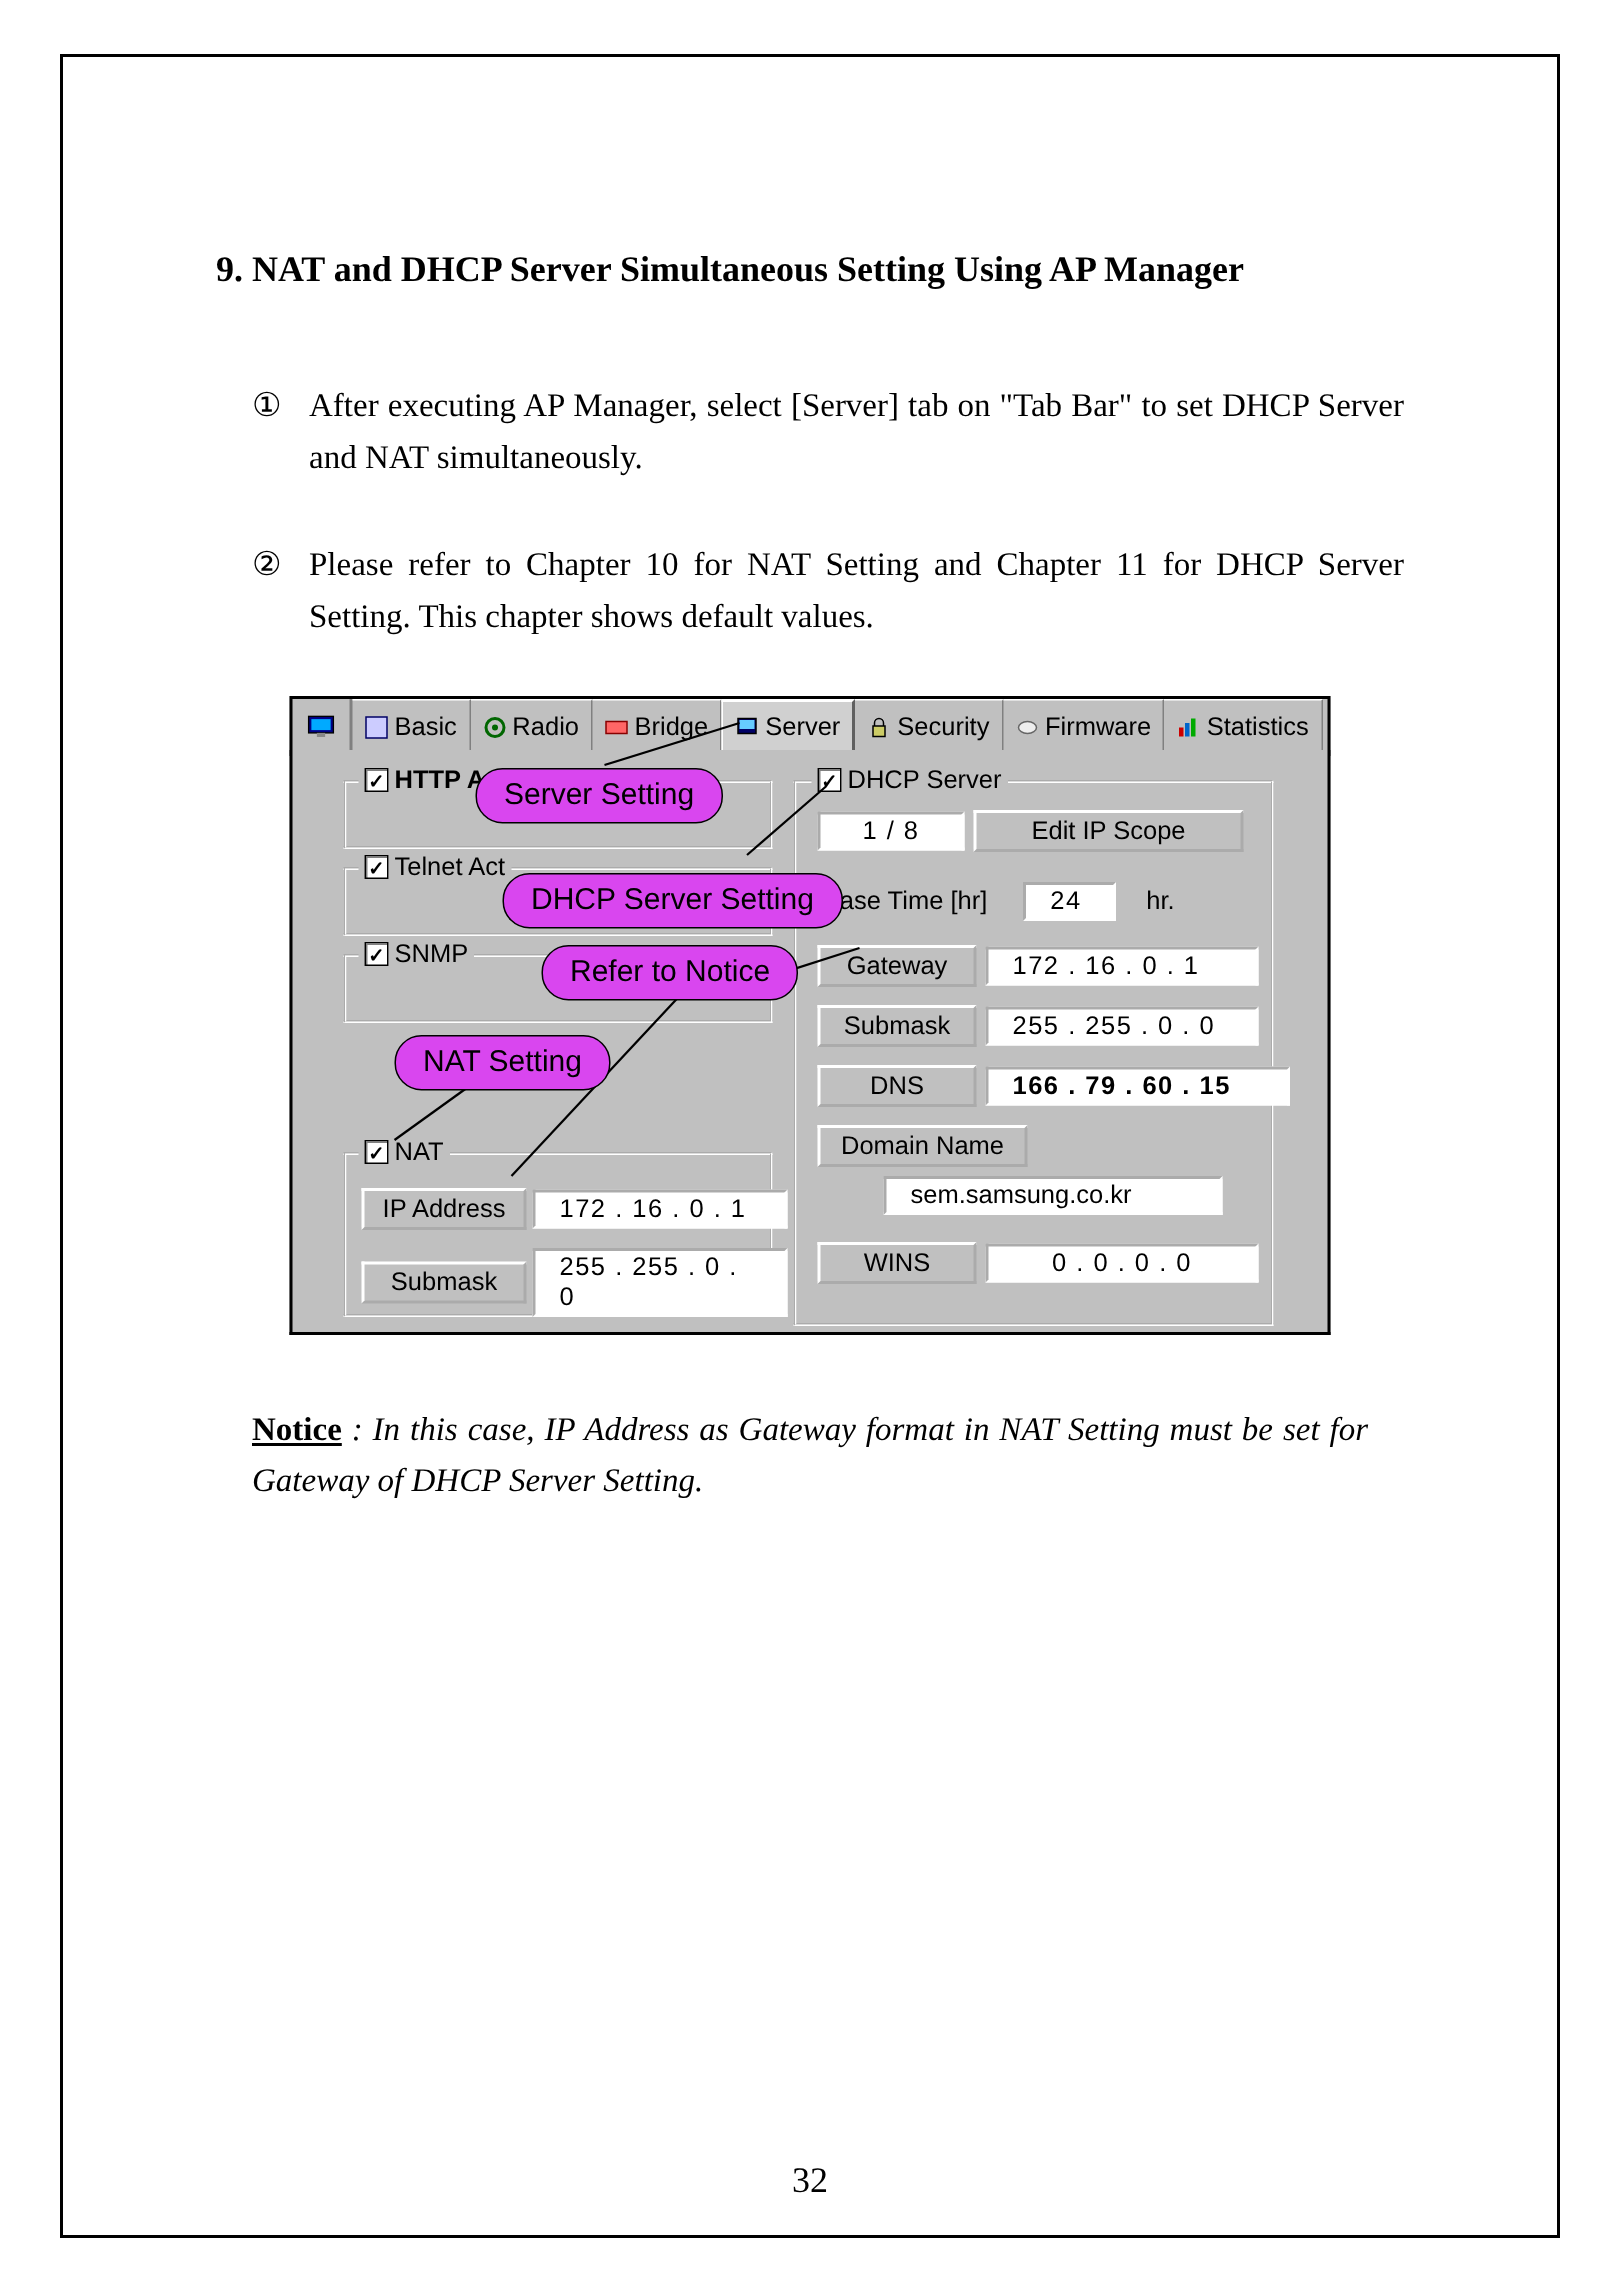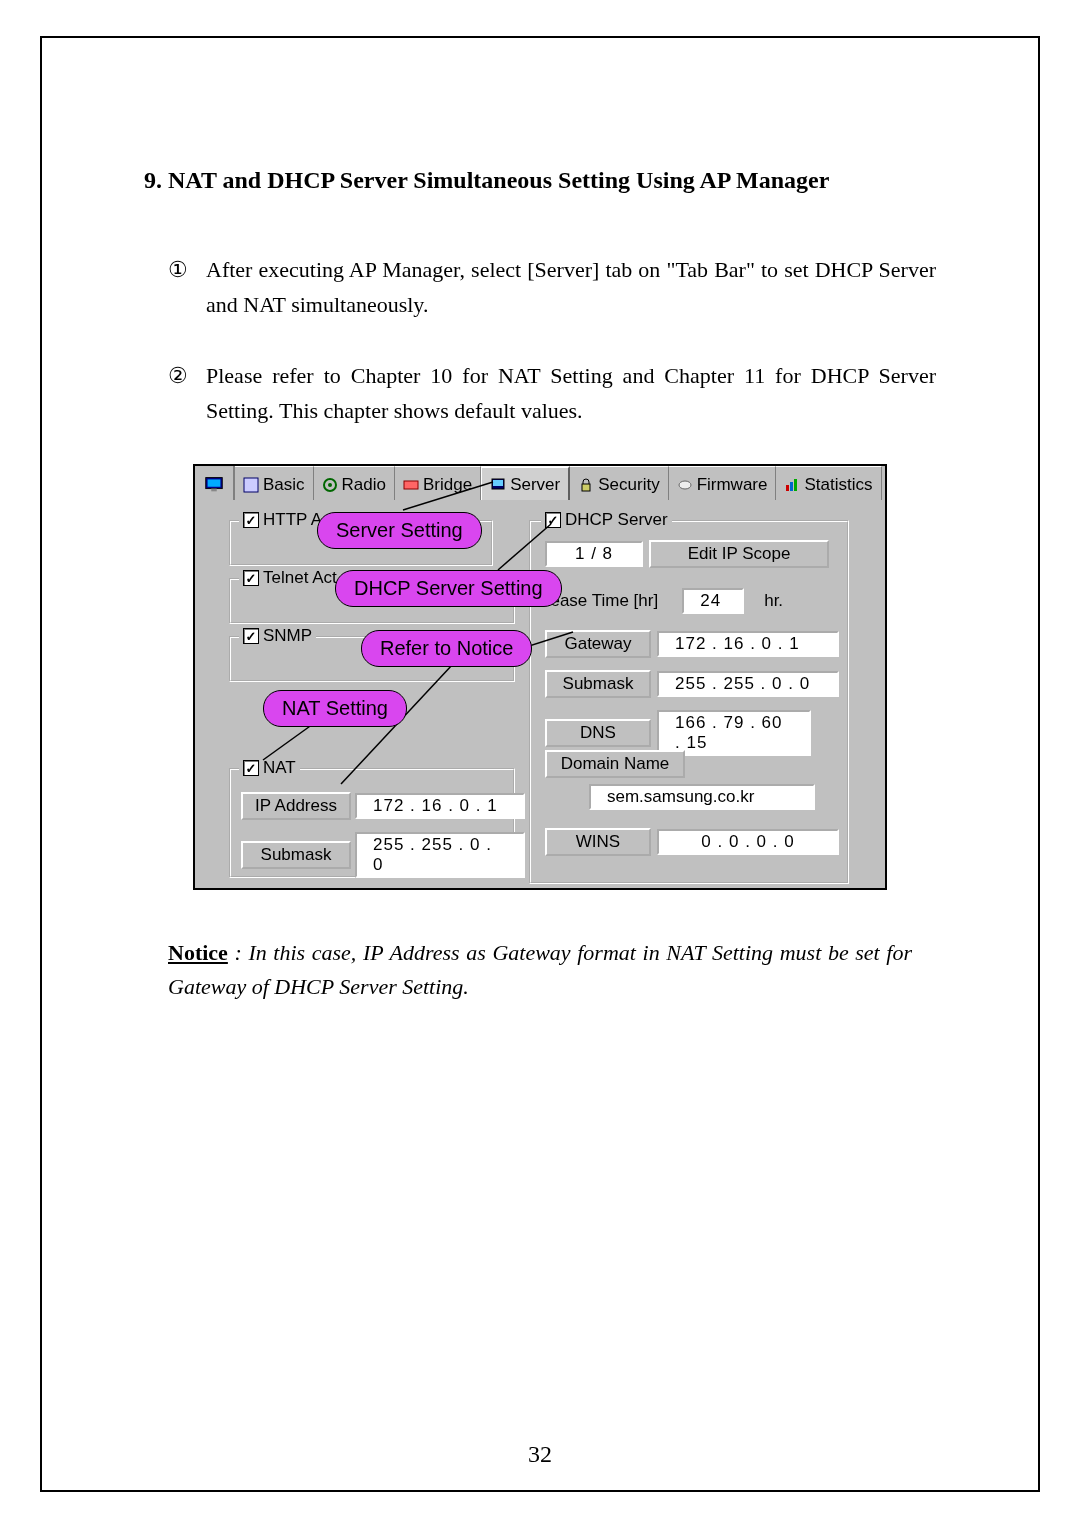--- a/index.html
+++ b/index.html
@@ -136,21 +136,21 @@
   }
   .textbox {
     background: #fff;
     border: 2px inset #fff;
     font-size: 17px;
     padding: 1px 16px;
     box-sizing: border-box;
   }
 
   
-  #g-http   { left: 34px; top:  20px; width: 264px; height: 46px; }
+  #g-http   { left: 34px; top:  20px; width: 286px; height: 46px; font-weight: bold; }
   #g-http .legend { left: 8px; }
   #g-telnet { left: 34px; top:  78px; width: 286px; height: 46px; }
   #g-telnet .legend { left: 8px; }
   #g-snmp   { left: 34px; top: 136px; width: 286px; height: 46px; }
   #g-snmp .legend { left: 8px; }
   #g-nat    { left: 34px; top: 268px; width: 286px; height: 110px; }
   #g-nat .legend { left: 8px; }
 
   
   #g-dhcp   { left: 334px; top: 20px; width: 320px; height: 364px; }
@@ -346,39 +346,39 @@
           <div class="dhcp-row" style="top:108px; left:14px;">
             <span class="label-btn" style="width:86px;">Gateway</span>
             <span class="textbox" style="width:182px;">172 . 16  .  0  .  1</span>
           </div>
           <div class="dhcp-row" style="top:148px; left:14px;">
             <span class="label-btn" style="width:86px;">Submask</span>
             <span class="textbox" style="width:182px;">255 . 255 .  0  .  0</span>
           </div>
           <div class="dhcp-row" style="top:188px; left:14px;">
             <span class="label-btn" style="width:86px;">DNS</span>
-            <span class="textbox" style="width:154px;">166 . 79  . 60  . 15</span>
+            <span class="textbox" style="width:203px;font-weight:bold;">166 . 79  . 60  . 15</span>
           </div>
 
           <div class="dhcp-row" style="top:228px; left:14px;">
             <span class="label-btn" style="width:120px;">Domain Name</span>
           </div>
           <div class="dhcp-row" style="top:262px; left:58px;">
             <span class="textbox" style="width:226px; letter-spacing:0;">sem.samsung.co.kr</span>
           </div>
 
           <div class="dhcp-row" style="top:306px; left:14px;">
             <span class="label-btn" style="width:86px;">WINS</span>
             <span class="textbox" style="width:182px; text-align:center;">0  .  0  .  0  .  0</span>
           </div>
         </div>
       </div>
 
       <div class="callout" style="top:48px;  left:124px;">Server Setting</div>
-      <div class="callout" style="top:106px; left:142px;">DHCP Server Setting</div>
+      <div class="callout" style="top:118px; left:142px;">DHCP Server Setting</div>
       <div class="callout" style="top:166px; left:168px;">Refer to Notice</div>
       <div class="callout" style="top:226px; left:70px;">NAT Setting</div>
 
       <svg class="leads">
         <line x1="210" y1="46" x2="300" y2="18" stroke="#000" stroke-width="1.5"></line>
         <line x1="305" y1="106" x2="358" y2="60" stroke="#000" stroke-width="1.5"></line>
         <line x1="260" y1="200" x2="148" y2="320" stroke="#000" stroke-width="1.5"></line>
         <line x1="280" y1="200" x2="380" y2="168" stroke="#000" stroke-width="1.5"></line>
         <line x1="120" y1="260" x2="70" y2="296" stroke="#000" stroke-width="1.5"></line>
       </svg>

